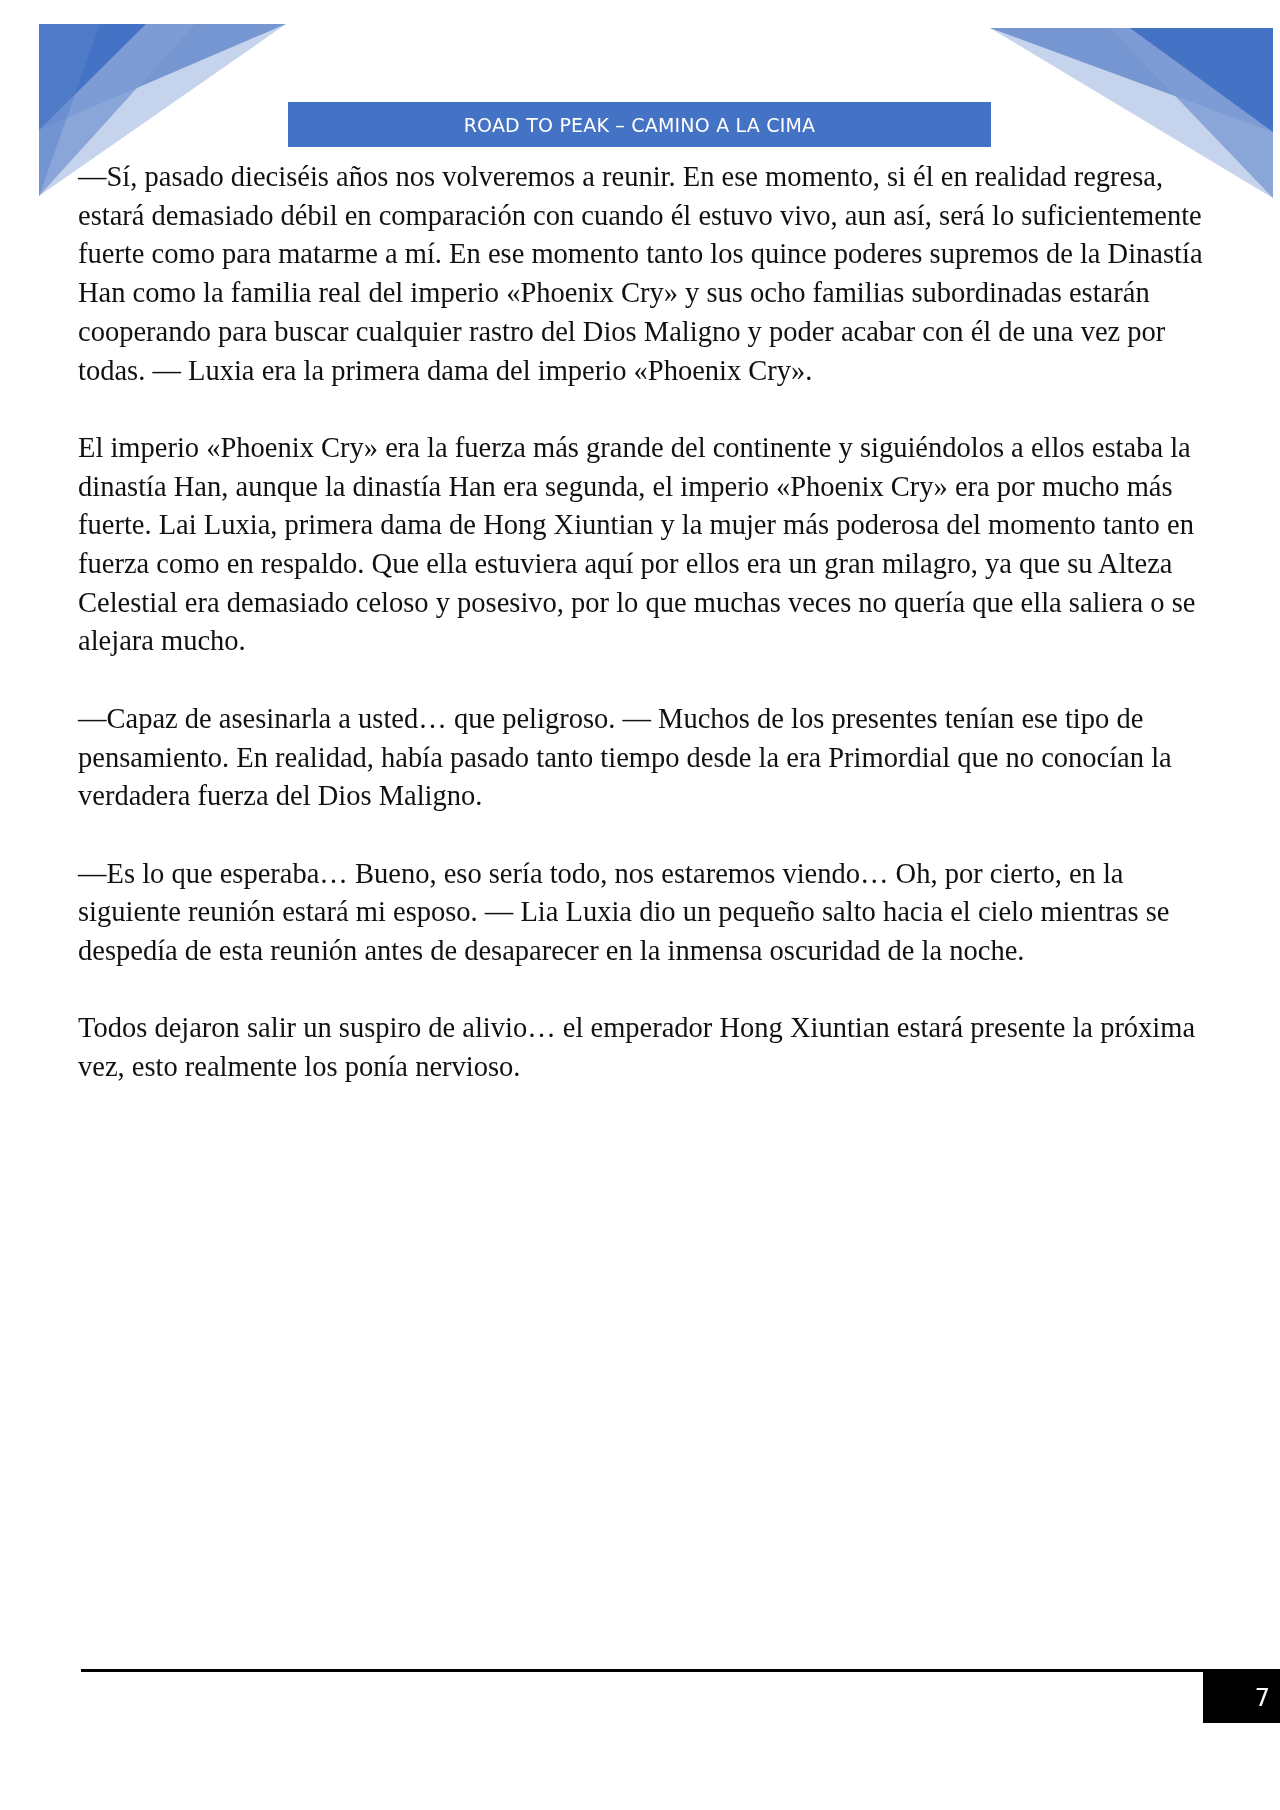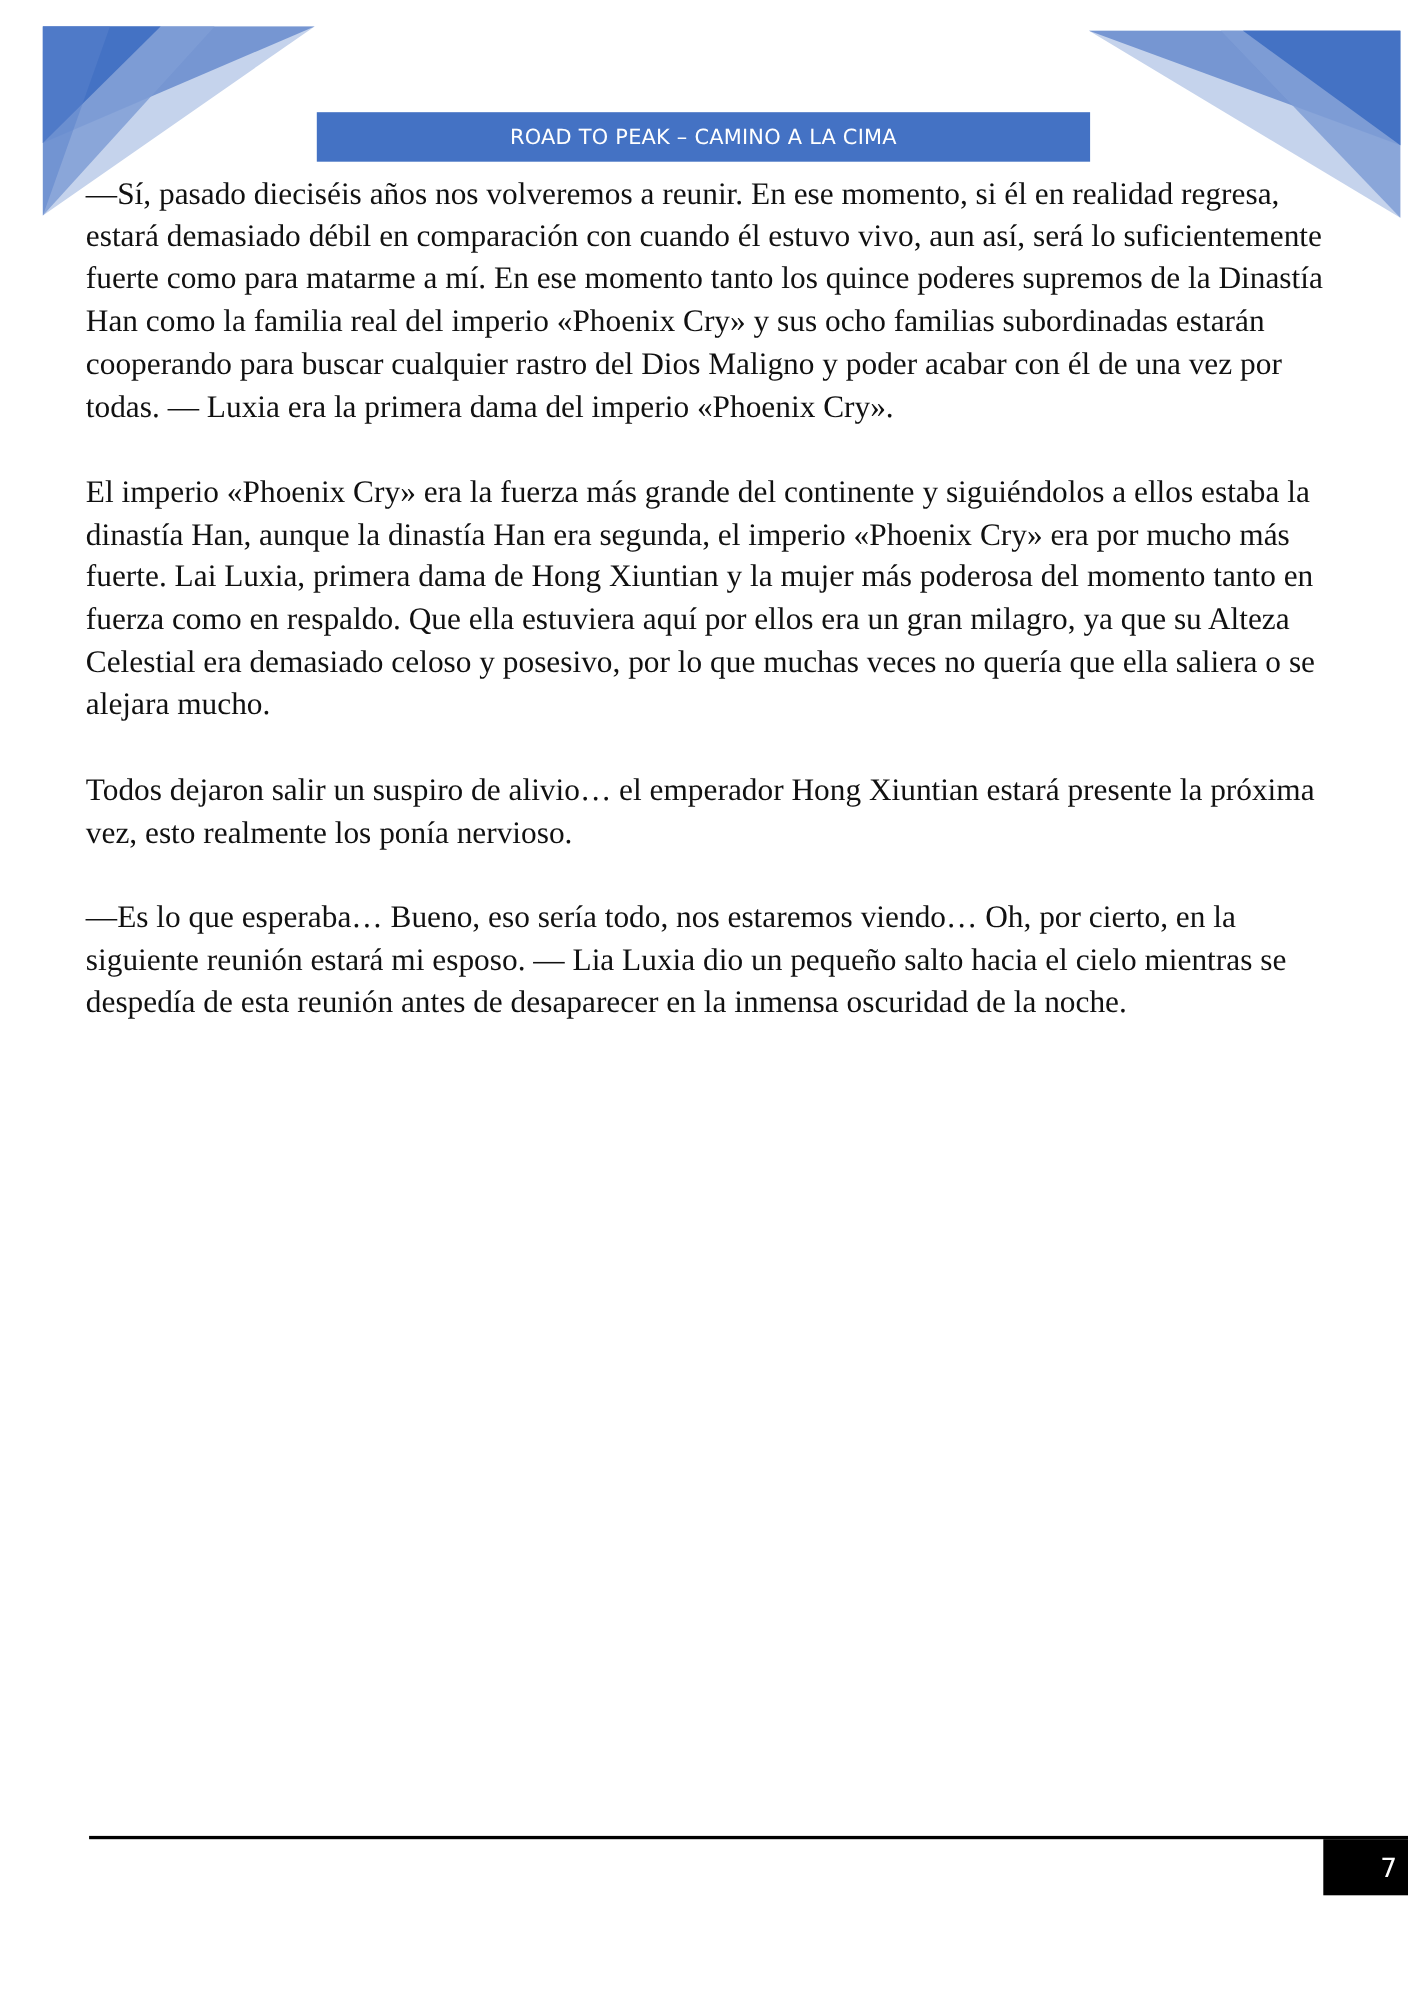--- a/index.html
+++ b/index.html
@@ -51,20 +51,21 @@
   <polygon points="293,28 150,28 293,132" fill="#4472c4"></polygon>
 </svg>
 
 <div class="header-bar">
   <span>ROAD TO PEAK – CAMINO A LA CIMA</span>
 </div>
 
 <div class="content">
   <p>—Sí, pasado dieciséis años nos volveremos a reunir. En ese momento, si él en realidad regresa, estará demasiado débil en comparación con cuando él estuvo vivo, aun así, será lo suficientemente fuerte como para matarme a mí. En ese momento tanto los quince poderes supremos de la Dinastía Han como la familia real del imperio «Phoenix Cry» y sus ocho familias subordinadas estarán cooperando para buscar cualquier rastro del Dios Maligno y poder acabar con él de una vez por todas. — Luxia era la primera dama del imperio «Phoenix Cry».</p>
   <p>El imperio «Phoenix Cry» era la fuerza más grande del continente y siguiéndolos a ellos estaba la dinastía Han, aunque la dinastía Han era segunda, el imperio «Phoenix Cry» era por mucho más fuerte. Lai Luxia, primera dama de Hong Xiuntian y la mujer más poderosa del momento tanto en fuerza como en respaldo. Que ella estuviera aquí por ellos era un gran milagro, ya que su Alteza Celestial era demasiado celoso y posesivo, por lo que muchas veces no quería que ella saliera o se alejara mucho.</p>
+  <p>—Capaz de asesinarla a usted… que peligroso. — Muchos de los presentes tenían ese tipo de pensamiento. En realidad, había pasado tanto tiempo desde la era Primordial que no conocían la verdadera fuerza del Dios Maligno.</p>
+  <p>—Es lo que esperaba… Bueno, eso sería todo, nos estaremos viendo… Oh, por cierto, en la siguiente reunión estará mi esposo. — Lia Luxia dio un pequeño salto hacia el cielo mientras se despedía de esta reunión antes de desaparecer en la inmensa oscuridad de la noche.</p>
   <p>Todos dejaron salir un suspiro de alivio… el emperador Hong Xiuntian estará presente la próxima vez, esto realmente los ponía nervioso.</p>
-  <p>—Es lo que esperaba… Bueno, eso sería todo, nos estaremos viendo… Oh, por cierto, en la siguiente reunión estará mi esposo. — Lia Luxia dio un pequeño salto hacia el cielo mientras se despedía de esta reunión antes de desaparecer en la inmensa oscuridad de la noche.</p>
 </div>
 
 <div class="footer-rule"></div>
 <div class="page-number-box">
   <span>7</span>
 </div>
 
 </body></html>

